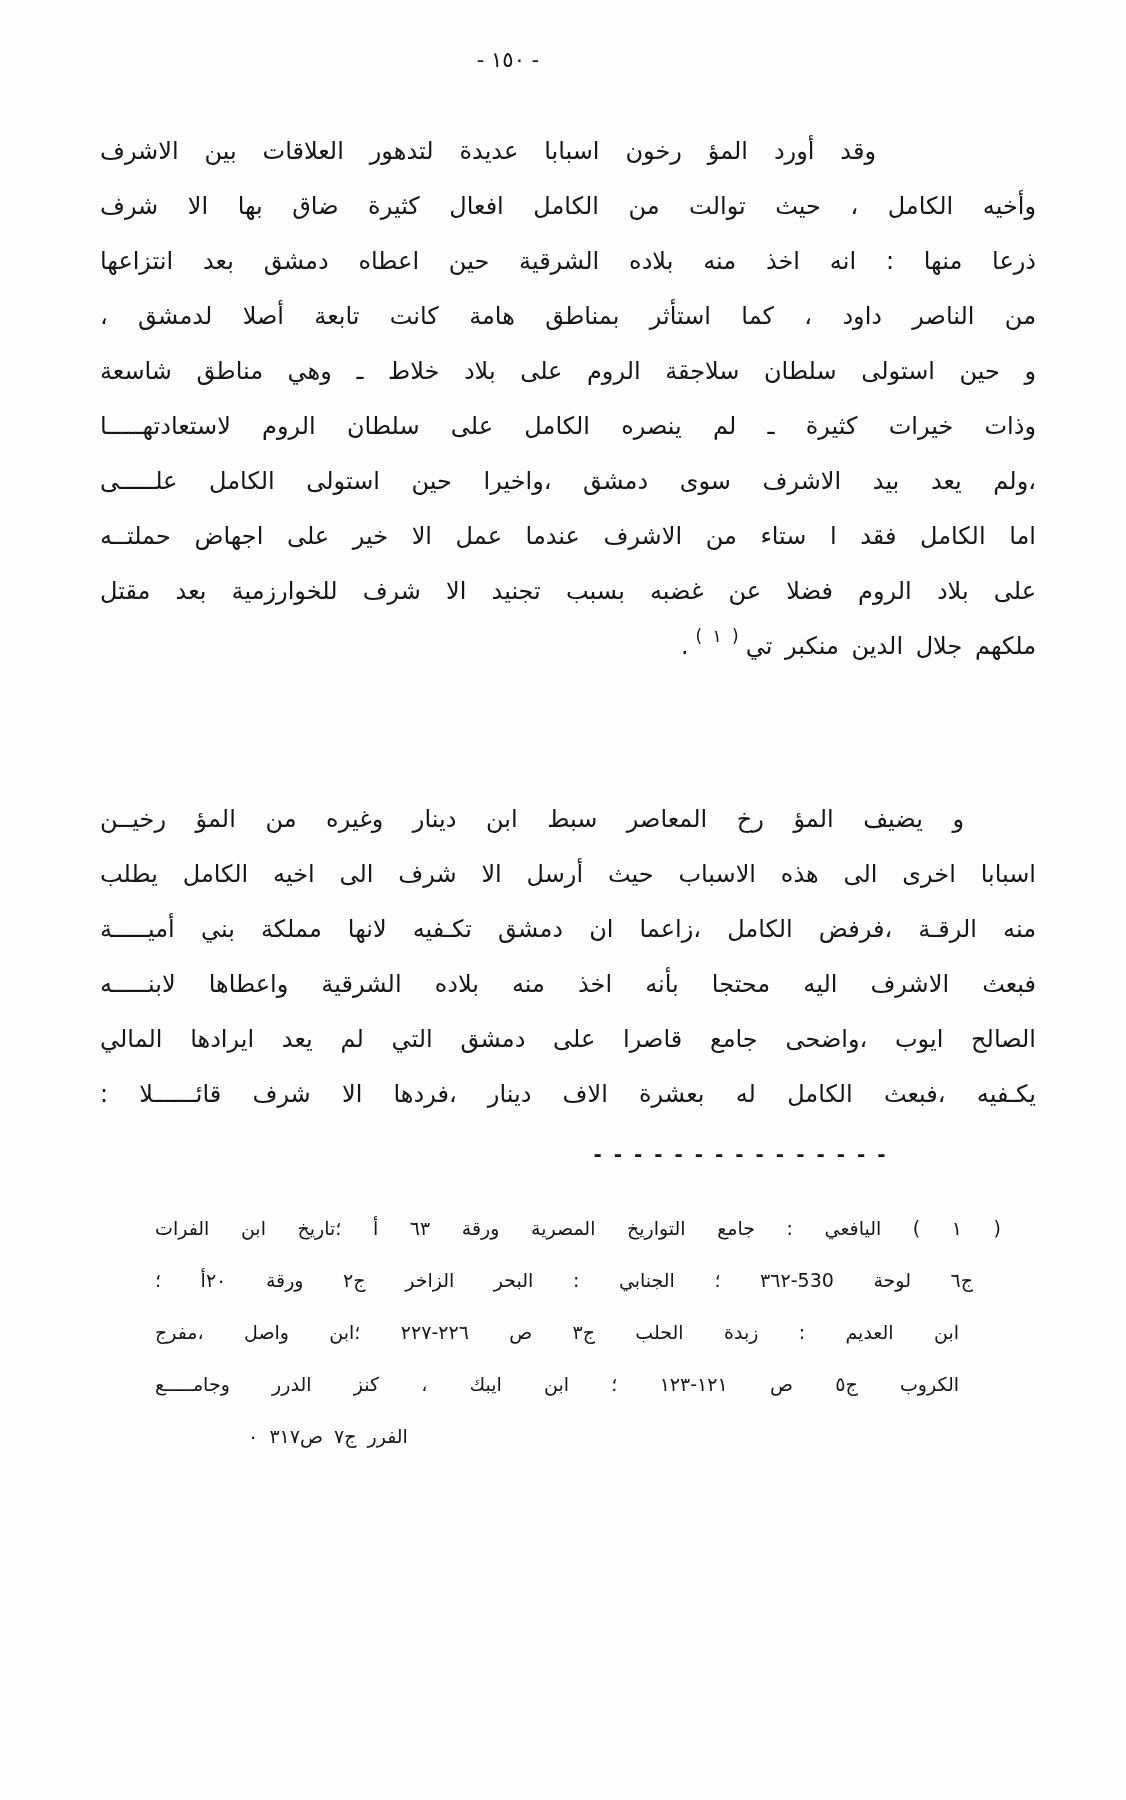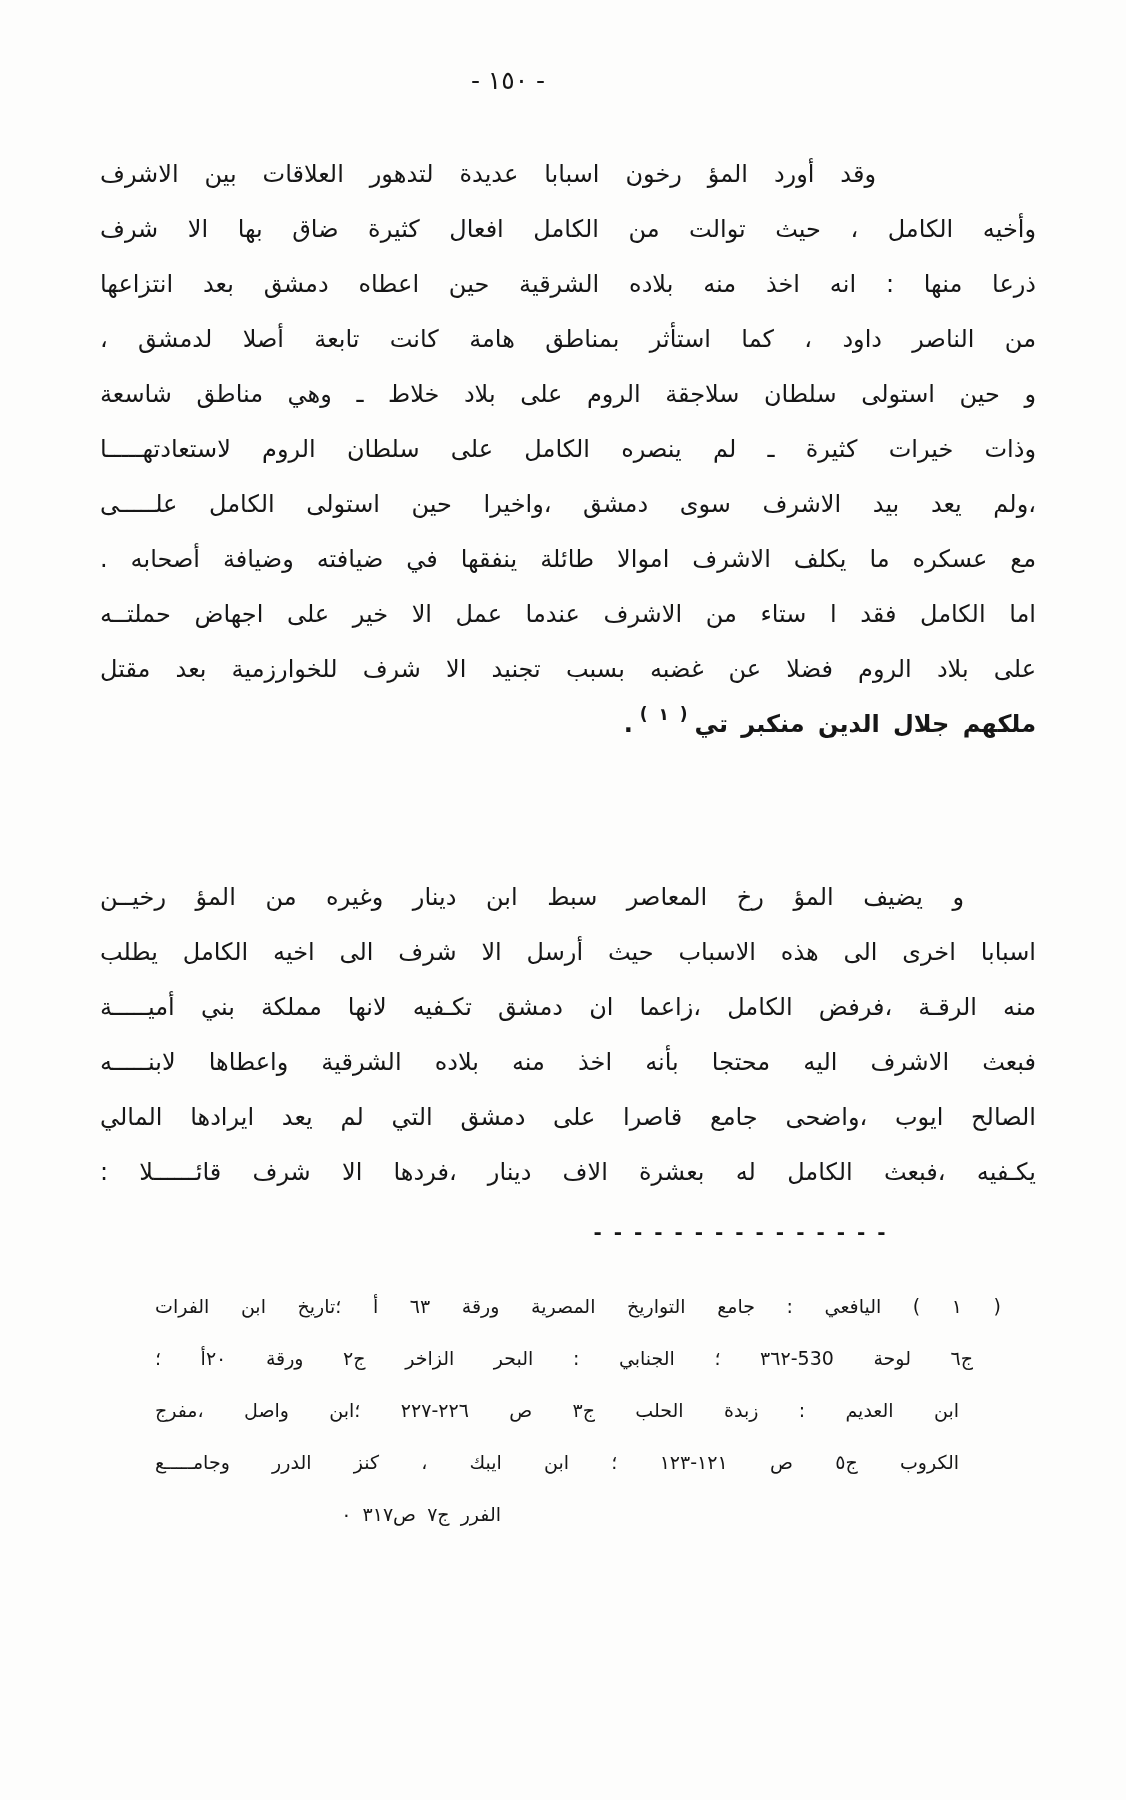--- a/index.html
+++ b/index.html
@@ -10,41 +10,40 @@
     margin: 0 auto;
     background: #fdfdfc;
     direction: rtl;
     font-family: "DejaVu Sans", sans-serif;
     color: #161616;
     overflow: hidden;
     box-sizing: border-box;
     padding: 0 90px 0 100px;
   }
   .page-number {
-    margin-top: 66px;
+    margin-top: 48px;
     text-align: center;
     position: relative;
     right: 60px;
-    font-size: 25px;
+    font-size: 21px;
     letter-spacing: 3px;
     white-space: nowrap;
   }
   .body-text { margin-top: 52px; }
   .line {
     line-height: 55px;
     font-size: 24px;
     text-align: justify;
     text-align-last: justify;
     word-spacing: 2px;
   }
   .line.short {
     text-align: right;
     text-align-last: auto;
     word-spacing: 5px;
-    font-weight: bold;
   }
   .indent-lg { text-indent: 160px; }
   .indent-sm { text-indent: 72px; }
   .para-3 { margin-top: 118px; }
   .sup {
     font-size: 17px;
     position: relative;
     top: -12px;
     margin: 0 7px;
     line-height: 0;
@@ -64,21 +63,21 @@
     line-height: 52px;
     font-size: 19px;
     text-align: justify;
     text-align-last: justify;
     word-spacing: 2px;
   }
   .fn-ind1 { padding-right: 28px; }
   .fn-ind2 { padding-right: 42px; }
   .fn-last {
     padding-right: 500px;
-    text-align: right;
+    text-align: center;
     text-align-last: auto;
     word-spacing: 5px;
   }
 </style>
 </head>
 <body>
 
 <div class="page">
 
   <div class="page-number">- ١٥٠ -</div>
@@ -86,21 +85,20 @@
   <div class="body-text">
 
     <div class="para para-1">
       <div class="line indent-lg">وقد أورد المؤ رخون اسبابا عديدة لتدهور العلاقات بين الاشرف</div>
       <div class="line">وأخيه الكامل ، حيث توالت من الكامل افعال كثيرة ضاق بها الا شرف</div>
       <div class="line">ذرعا منها : انه اخذ منه بلاده الشرقية حين اعطاه دمشق بعد انتزاعها</div>
       <div class="line">من الناصر داود ، كما استأثر بمناطق هامة كانت تابعة أصلا لدمشق ،</div>
       <div class="line">و حين استولى سلطان سلاجقة الروم على بلاد خلاط ـ وهي مناطق شاسعة</div>
       <div class="line">وذات خيرات كثيرة ـ لم ينصره الكامل على سلطان الروم لاستعادتهـــــا</div>
       <div class="line">،ولم يعد بيد الاشرف سوى دمشق ،واخيرا حين استولى الكامل علـــــى</div>
-      <div class="line">مع عسكره ما يكلف الاشرف اموالا طائلة ينفقها في ضيافته وضيافة أصحابه .</div>
     </div>
 
     <div class="para para-2">
       <div class="line">اما الكامل فقد ا ستاء من الاشرف عندما عمل الا خير على اجهاض حملتــه</div>
       <div class="line">على بلاد الروم فضلا عن غضبه بسبب تجنيد الا شرف للخوارزمية بعد مقتل</div>
       <div class="line short">
         <span>ملكهم جلال الدين منكبر تي</span><span class="sup">( ١ )</span><span>.</span>
       </div>
     </div>
 

